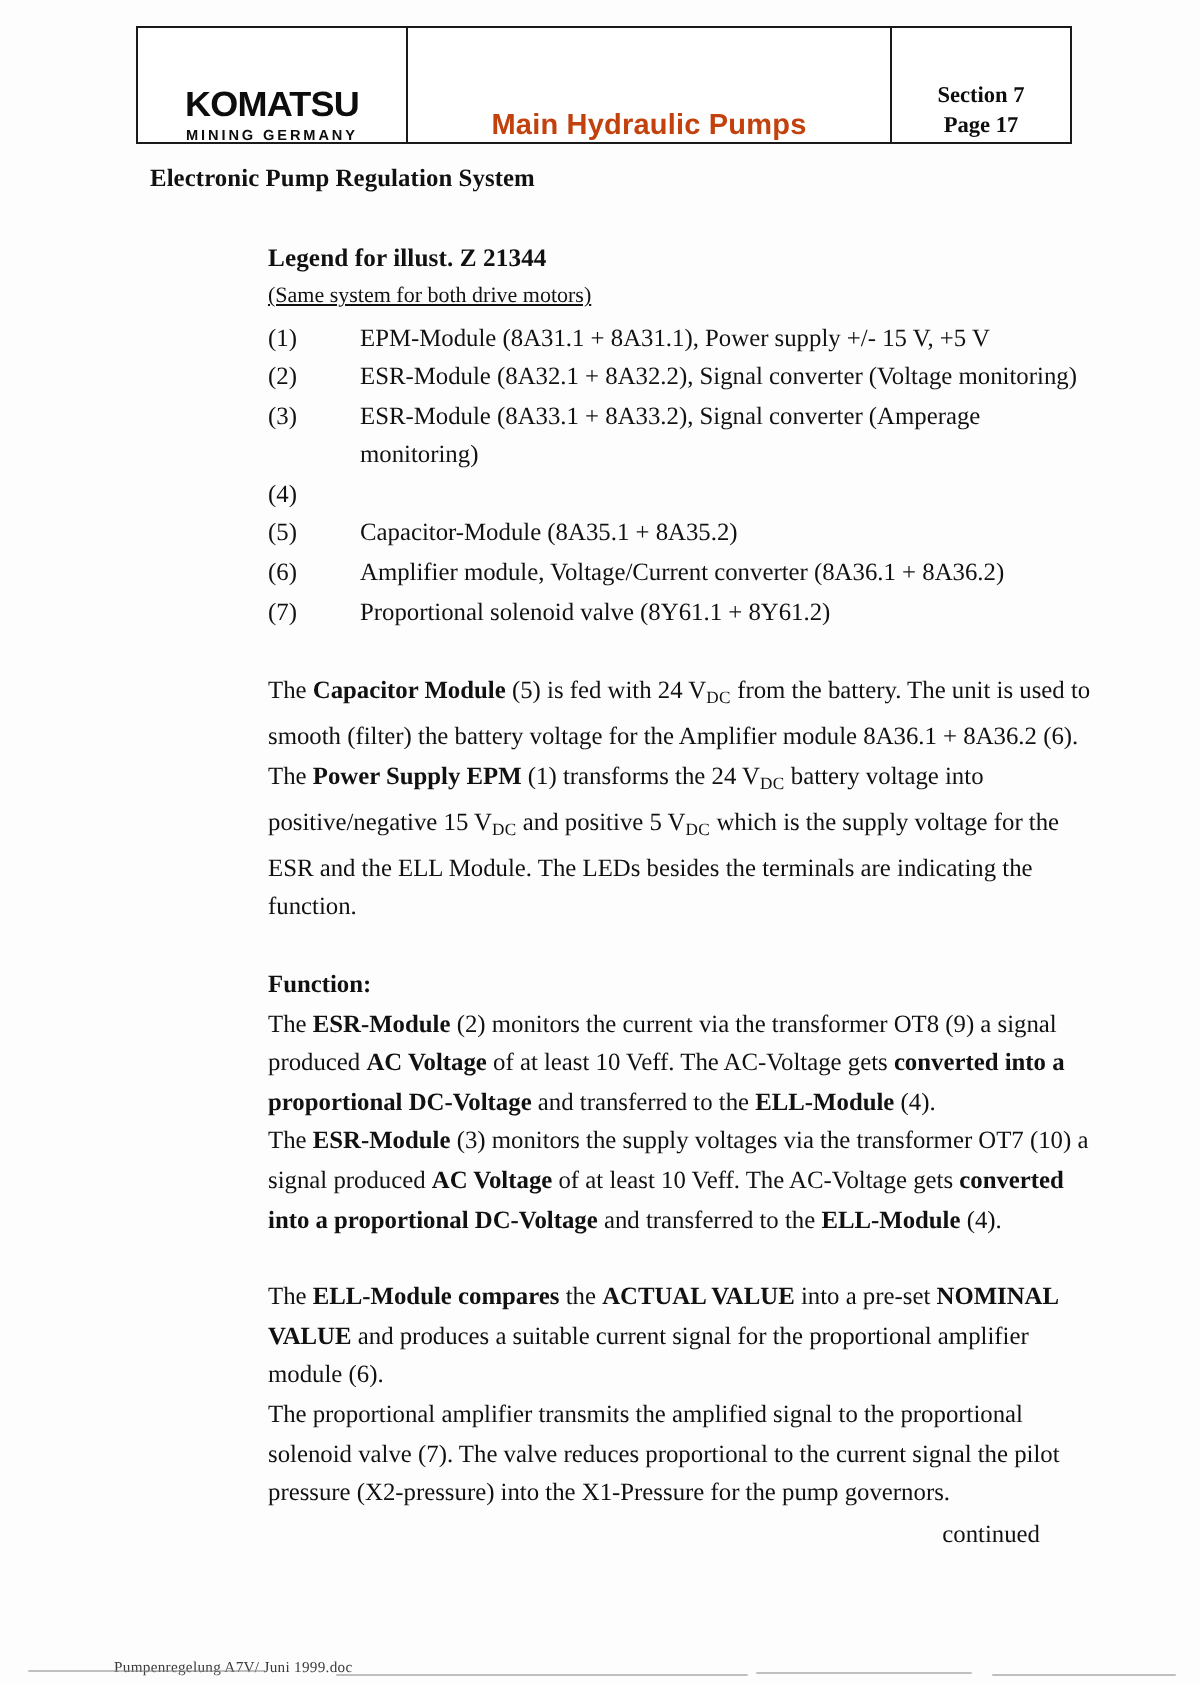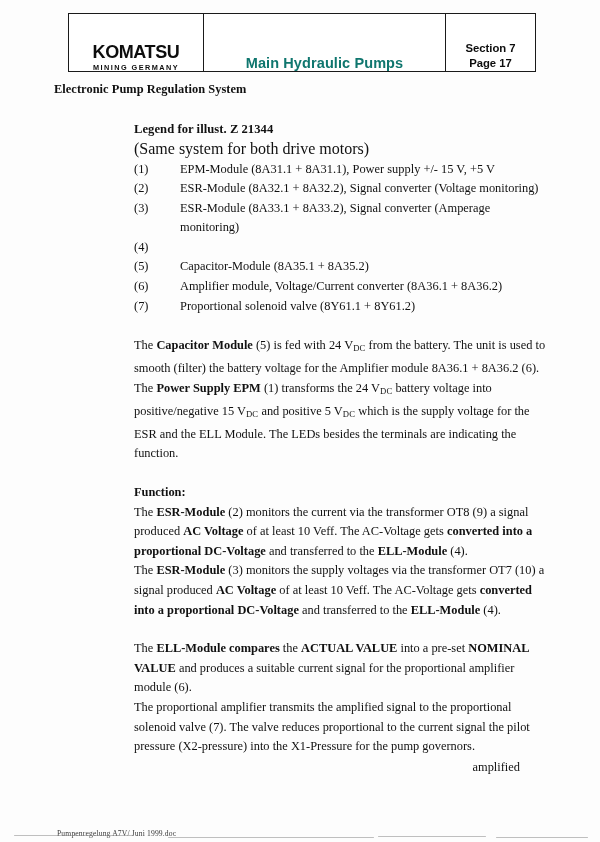--- a/index.html
+++ b/index.html
@@ -76,36 +76,36 @@
     letter-spacing: 1.45px;
     color: #0d0d0d;
     margin-top: 2px;
     display: block;
   }
 
   .hdr-title {
     font-family: "Liberation Sans", sans-serif;
     font-weight: bold;
     font-size: 14.5px;
-    color: #0f766e;
+    color: #c2410c;
     letter-spacing: 0.1px;
   }
   .hdr-section {
-    font-family: Liberation Sans, sans-serif;
+    font-family: Liberation Serif, serif;
     font-weight: bold;
     font-size: 11.3px;
     color: #0d0d0d;
     text-align: center;
     line-height: 1.32;
   }
 
   
   .section-heading {
     position: absolute;
-    left: 54px;
+    left: 75px;
     top: 82px;
     font-family: "Liberation Serif", serif;
     font-weight: bold;
     font-size: 12.4px;
     color: #111111;
     letter-spacing: 0.05px;
   }
 
   
   .body-block {
@@ -115,22 +115,23 @@
     width: 412px;
   }
 
   .legend-title {
     font-weight: bold;
     font-size: 12.6px;
     line-height: 19px;
     letter-spacing: 0.05px;
   }
   .legend-note {
-    font-size: 16px;
+    font-size: 11px;
     line-height: 19.5px;
+    text-decoration: underline;
   }
 
   .legend-list {
     margin-top: 1px;
   }
   .legend-row {
     display: flex;
     font-size: 12.4px;
     line-height: 19.6px;
   }
@@ -273,21 +274,21 @@
 
     <p class="para"><span>The </span><b>ESR-Module</b><span> (3) monitors the supply voltages via the transformer OT7 (10) a signal produced </span><b>AC Voltage</b><span> of at least 10 Veff. The AC-Voltage gets </span><b>converted into a proportional</b><b> DC-Voltage</b><span> and transferred to the </span><b>ELL-Module</b><span> (4).</span></p>
 
     <div class="gap-md"></div>
 
 
     <p class="para"><span>The </span><b>ELL-Module compares</b><span> the </span><b>ACTUAL VALUE</b><span> into a pre-set </span><b>NOMINAL VALUE</b><span> and produces a suitable current signal for the proportional amplifier module (6).</span></p>
 
     <p class="para">The proportional amplifier transmits the amplified signal to the proportional solenoid valve (7). The valve reduces proportional to the current signal the pilot pressure (X2-pressure) into the X1-Pressure for the pump governors.</p>
 
-    <div class="continued">amplified</div>
+    <div class="continued">continued</div>
 
   </div>
 
   <div class="footer">Pumpenregelung A7V/ Juni 1999.doc</div>
 
   <div class="scan-edge">
     <span style="left:14px;  top:3px; width:118px;"></span>
     <span style="left:168px; top:5px; width:206px;"></span>
     <span style="left:378px; top:4px; width:108px;"></span>
     <span style="left:496px; top:5px; width:92px;"></span>

